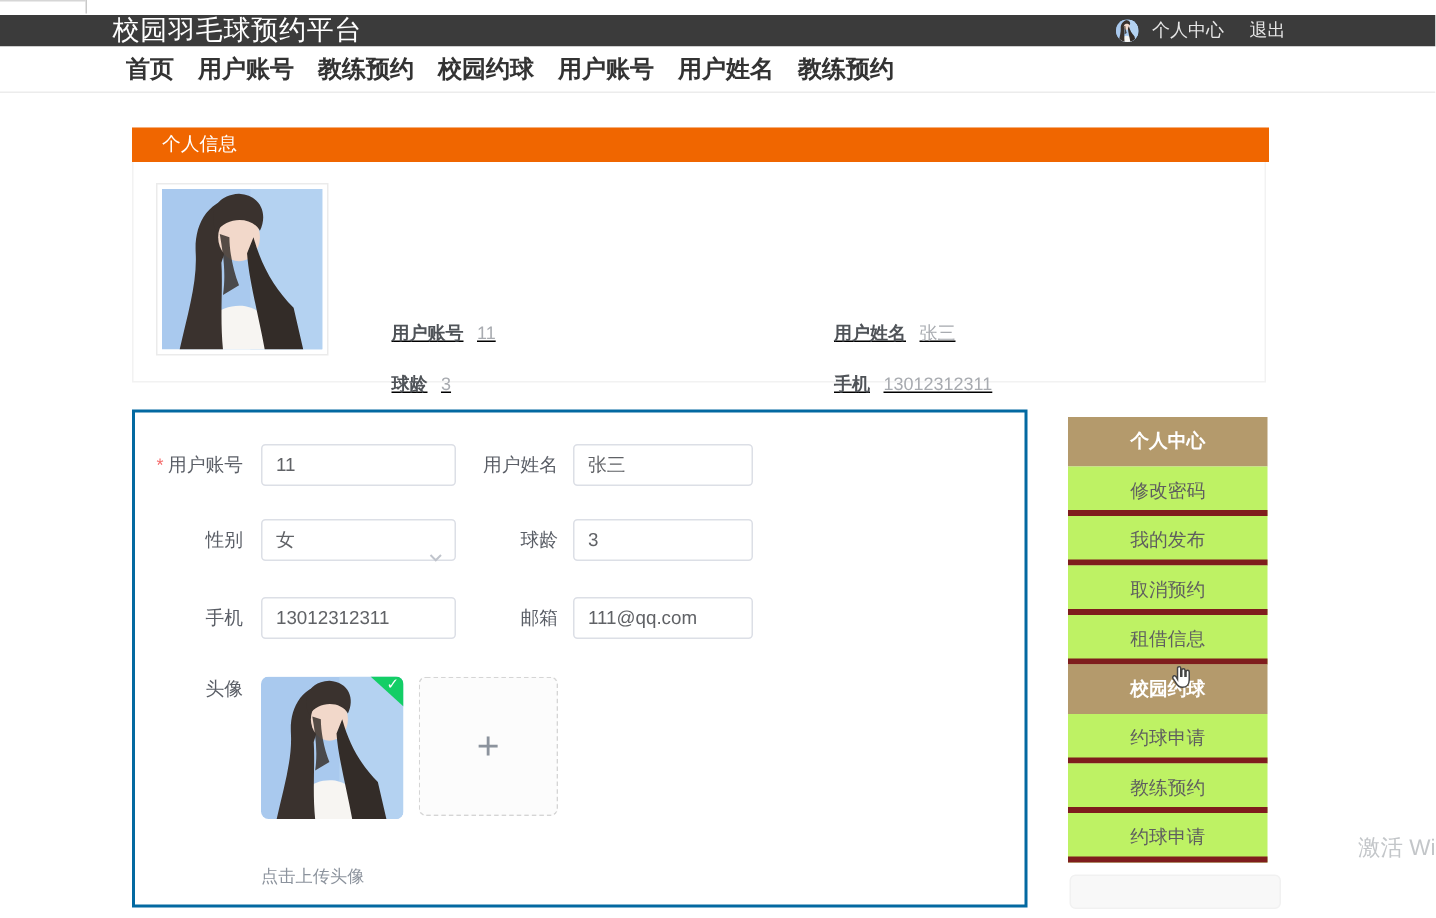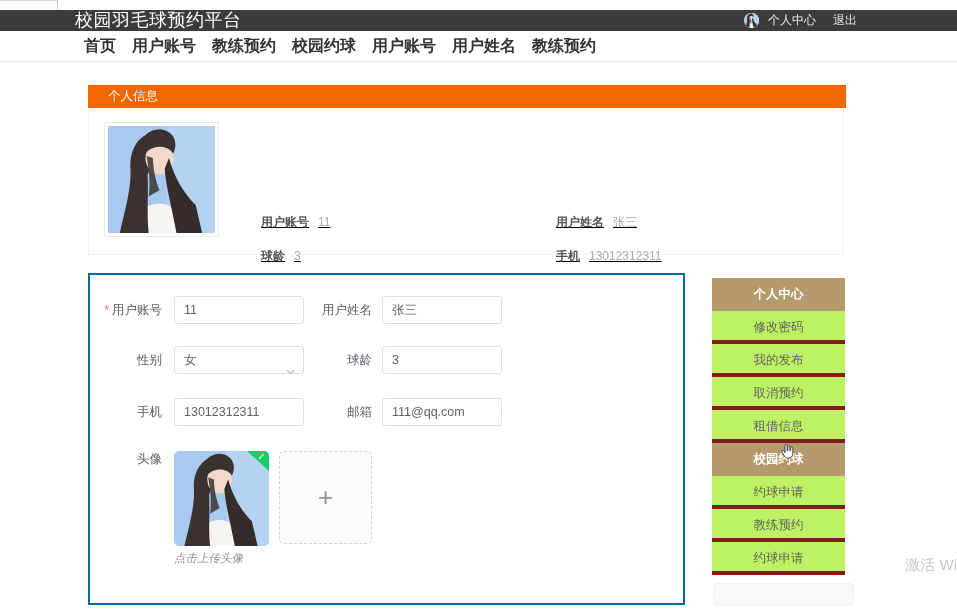--- a/index.html
+++ b/index.html
@@ -51,21 +51,21 @@
   .avatar-preview { position:absolute; left:84px; top:176px; width:95px; height:95px;
     border-radius:5px; overflow:hidden; cursor:pointer; }
   .avatar-preview svg.girl { display:block; width:95px; height:95px; }
   .badge-corner { position:absolute; top:0; right:0; width:0; height:0;
     border-top:20px solid #13ce66; border-left:22px solid transparent; }
   .badge-check { position:absolute; top:0px; right:3px; color:#fff; font-size:10px; line-height:12px; }
   .upload-box { position:absolute; left:189px; top:176px; width:93px; height:93px;
     border:1px dashed #d5d5d5; border-radius:5px; background:#fcfcfc; cursor:pointer;
     display:flex; align-items:center; justify-content:center; }
   .upload-plus { font-size:26px; color:#8c939d; font-weight:300; }
-  .upload-hint { position:absolute; left:84px; top:276px; font-size:11.5px; color:#8c939d;font-style:italic; }
+  .upload-hint { position:absolute; left:84px; top:302px; font-size:11.5px; color:#8c939d; }
 
   
   .sidebar { position:absolute; left:712px; top:278px; width:133px; }
   .side-item { height:33px; line-height:33px; text-align:center; font-size:12.5px;
     color:#5f5f5f; border-bottom:4px solid #7f1d1d; cursor:pointer; background:#bef264; }
   .side-item.active { background:#b49a6c; color:#fff; font-weight:700; border-bottom:none; }
   .ghost-box { position:absolute; left:713px; top:583px; width:141px; height:23px;
     background:#f8f8f8; border:1px solid #f1f1f1; border-radius:4px; }
 
   .watermark { position:absolute; right:0px; top:556px; font-size:15px; color:#c3c6c9; white-space:nowrap; }

